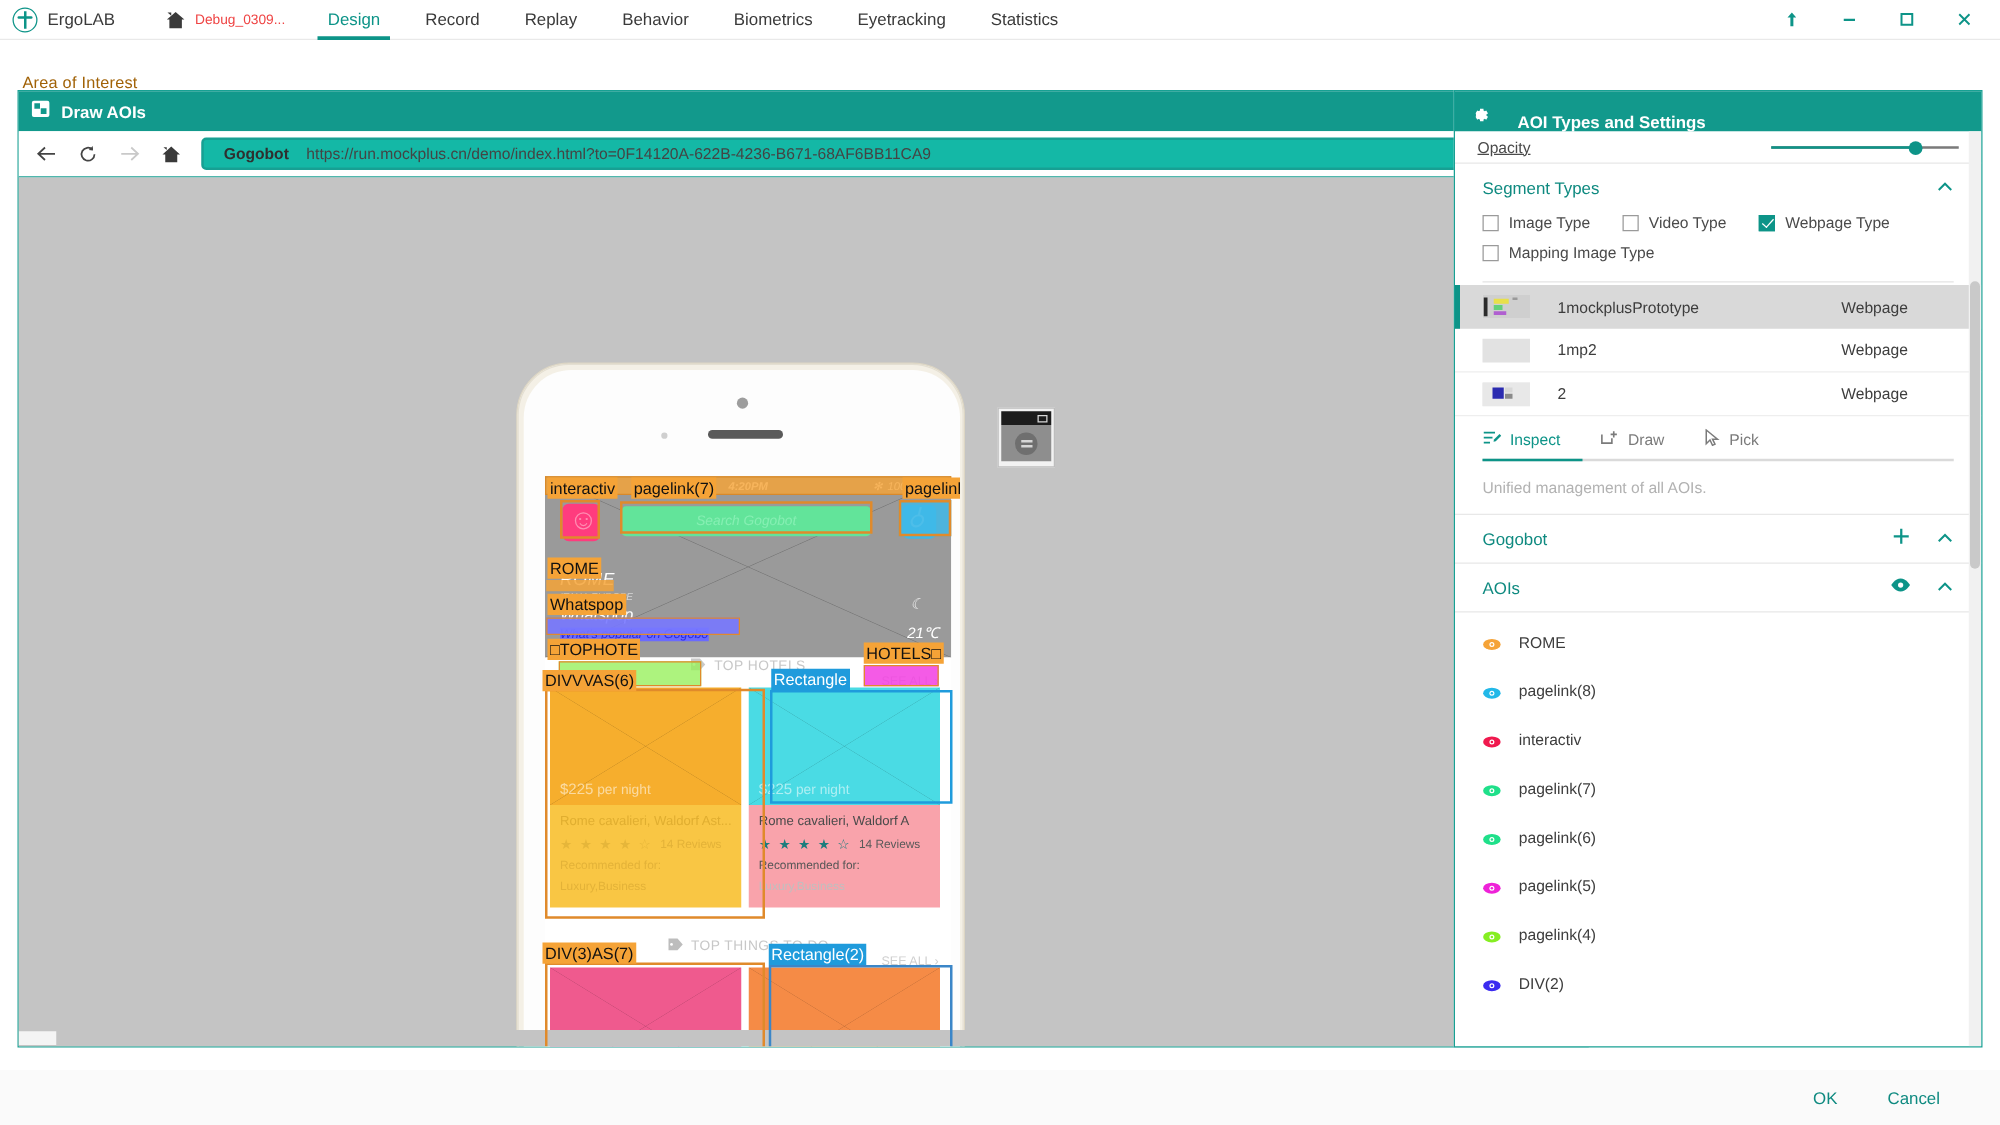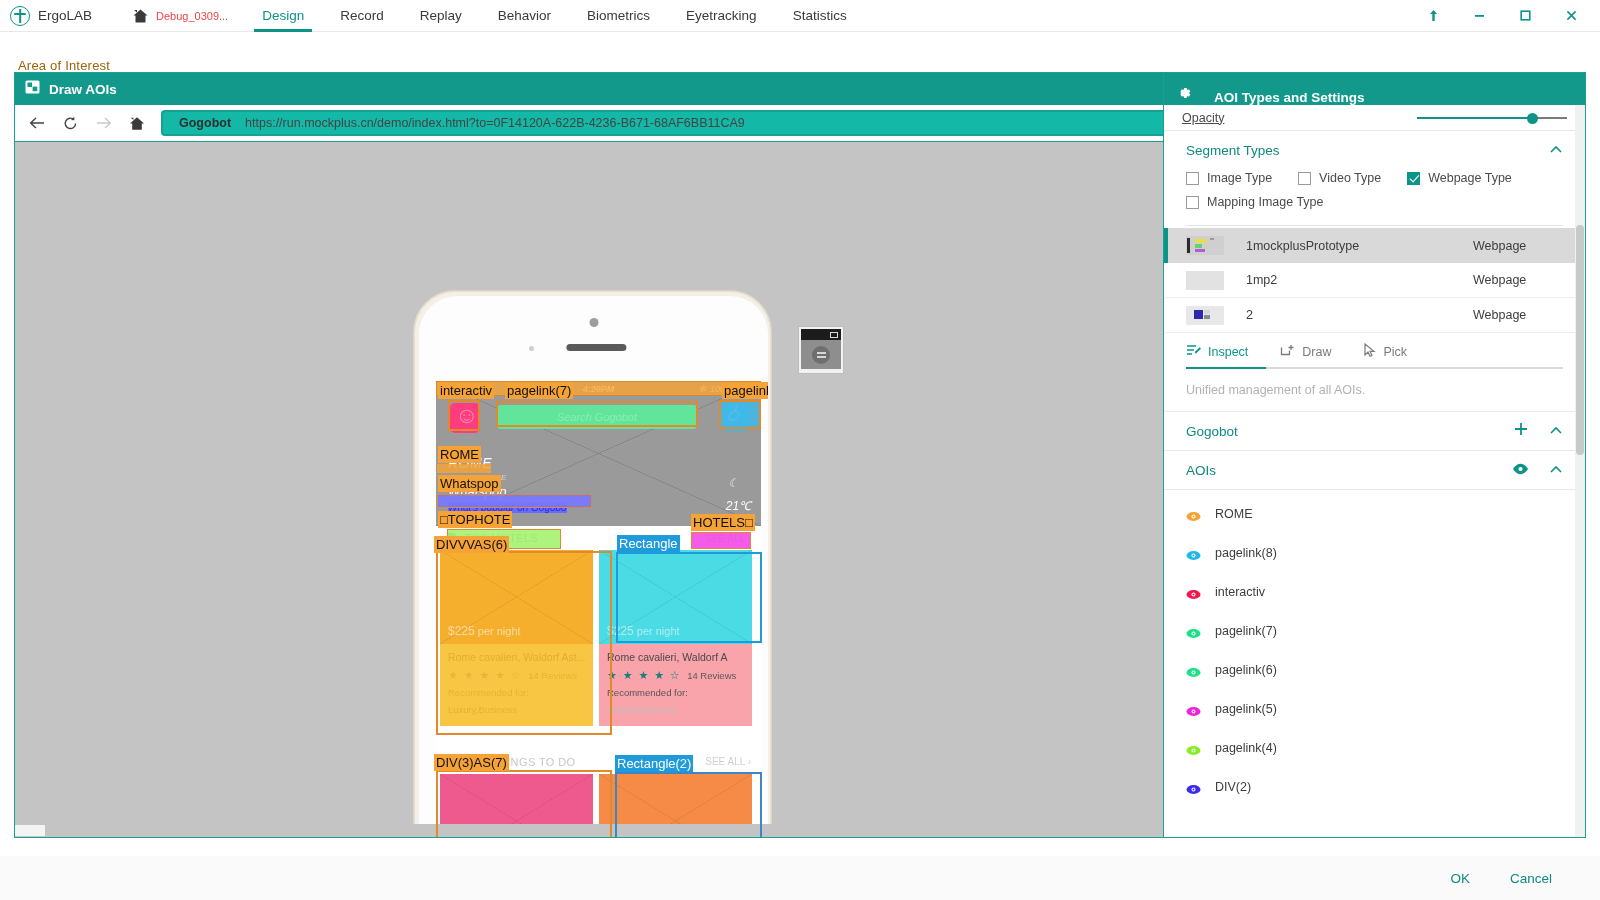--- a/index.html
+++ b/index.html
@@ -190,21 +190,21 @@
   }
   .hero-city { position:absolute; left:12px; top:74px; font-size:14px; color:#fff; z-index:3; letter-spacing:.5px;}
   .hero-sub { position:absolute; left:12px; top:92px; font-size:8px; color:#d6d6d6; z-index:3; }
   .hero-whats { position:absolute; left:12px; top:103px; font-size:13px; color:#ffffff; z-index:3; }
   .hero-popular { position:absolute; left:12px; top:121px; font-size:10px; color:#2b2bdd; background:#6a6aff; z-index:3; }
   .hero-moon { position:absolute; right:22px; top:95px; font-size:12px; color:#e6e6e6; z-index:3; }
   .hero-temp { position:absolute; right:10px; top:116px; font-size:12px; color:#ffffff; z-index:3; }
 
   
   .sec {
-    height:24px; display:flex; align-items:center; padding:0 10px; position:relative; background:#fff;
+    height:24px; display:flex; align-items:center; padding:0 10px; position:relative; background:#fff;flex-direction:column;
   }
   .sec .tag { display:flex; align-items:center; gap:6px; }
   .sec .tag .ico { font-size:11px; color:#b9b9b9; }
   .sec .tag .txt { font-size:11px; color:#c7c7c7; letter-spacing:.4px; }
   .sec .seeall { margin-left:auto; font-size:10px; color:#cfcfcf; }
 
   .cards { display:flex; gap:6px; padding:0 4px; }
   .card { width:153px; }
   .card .img {
     height:94px; position:relative; overflow:hidden;

